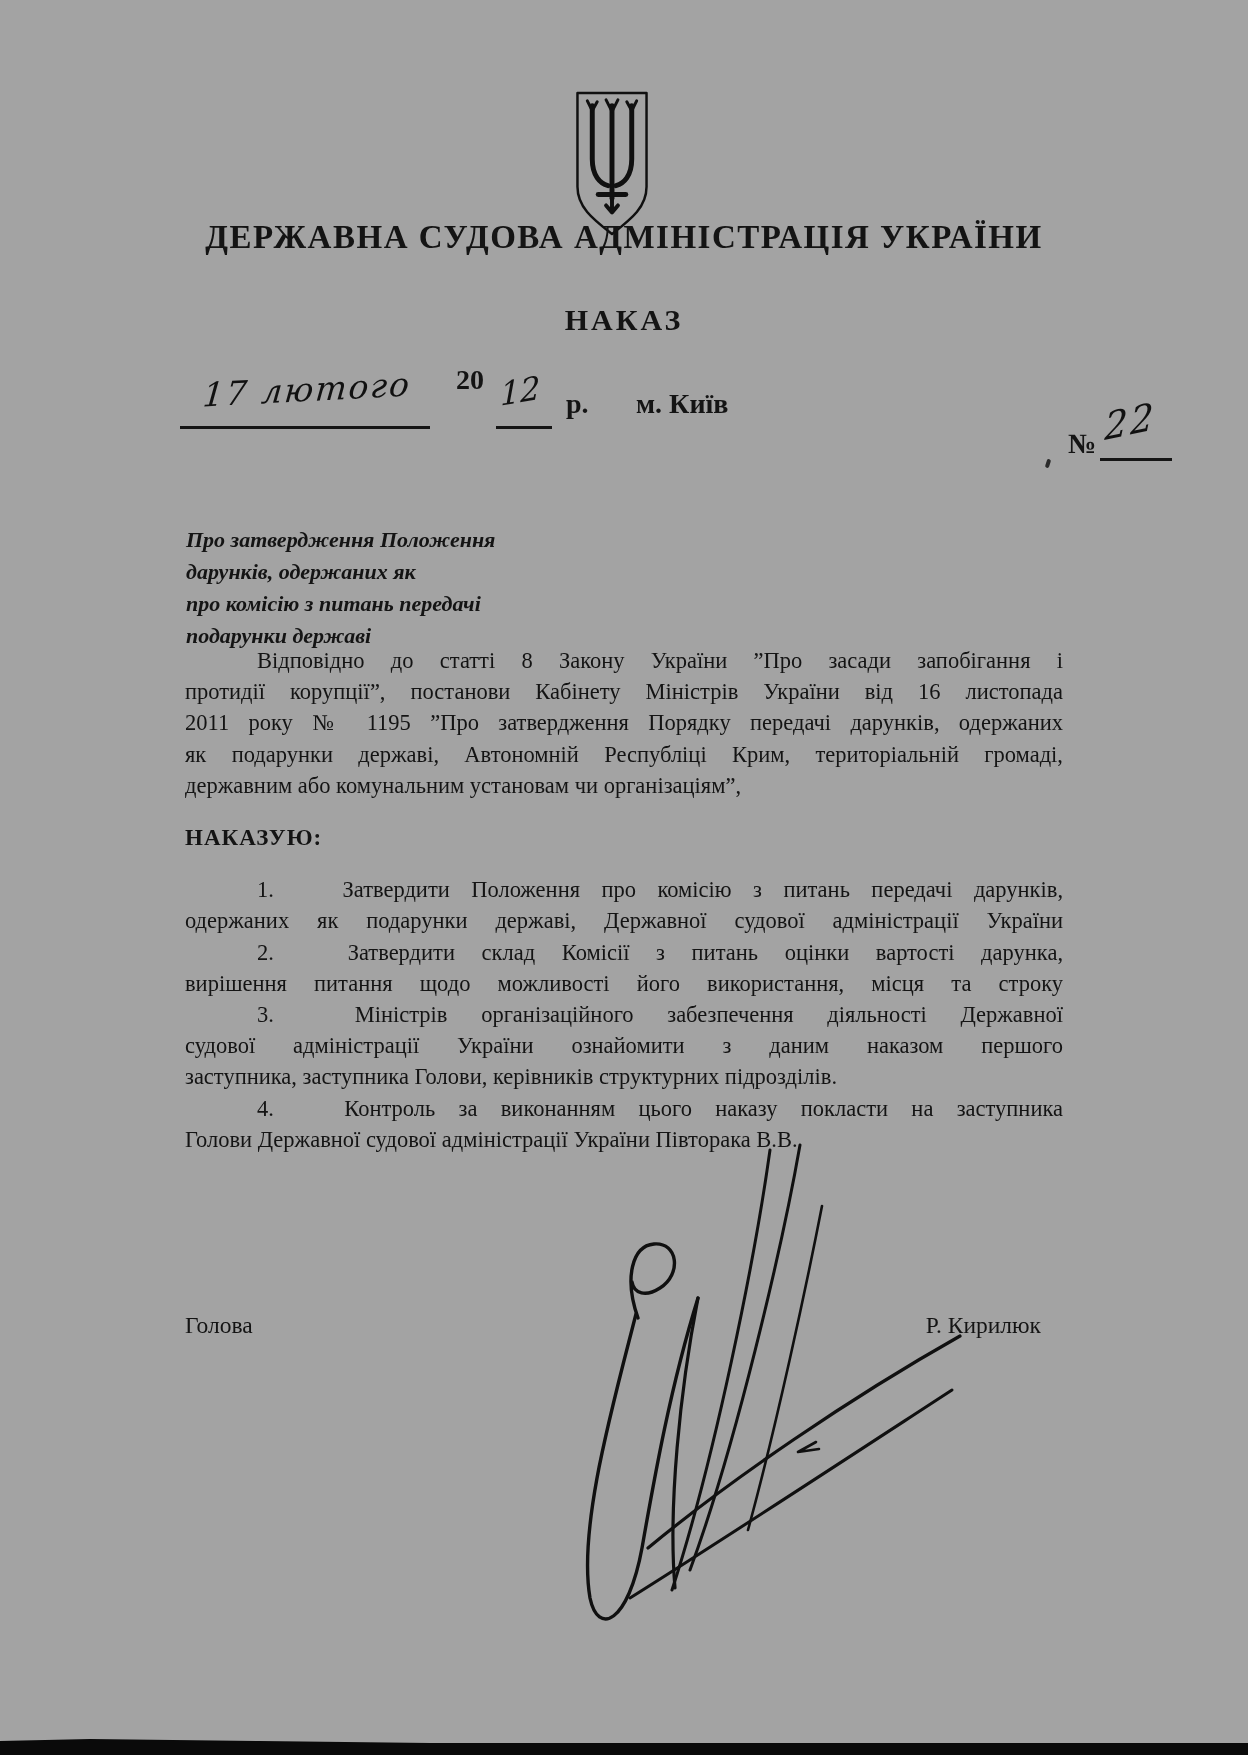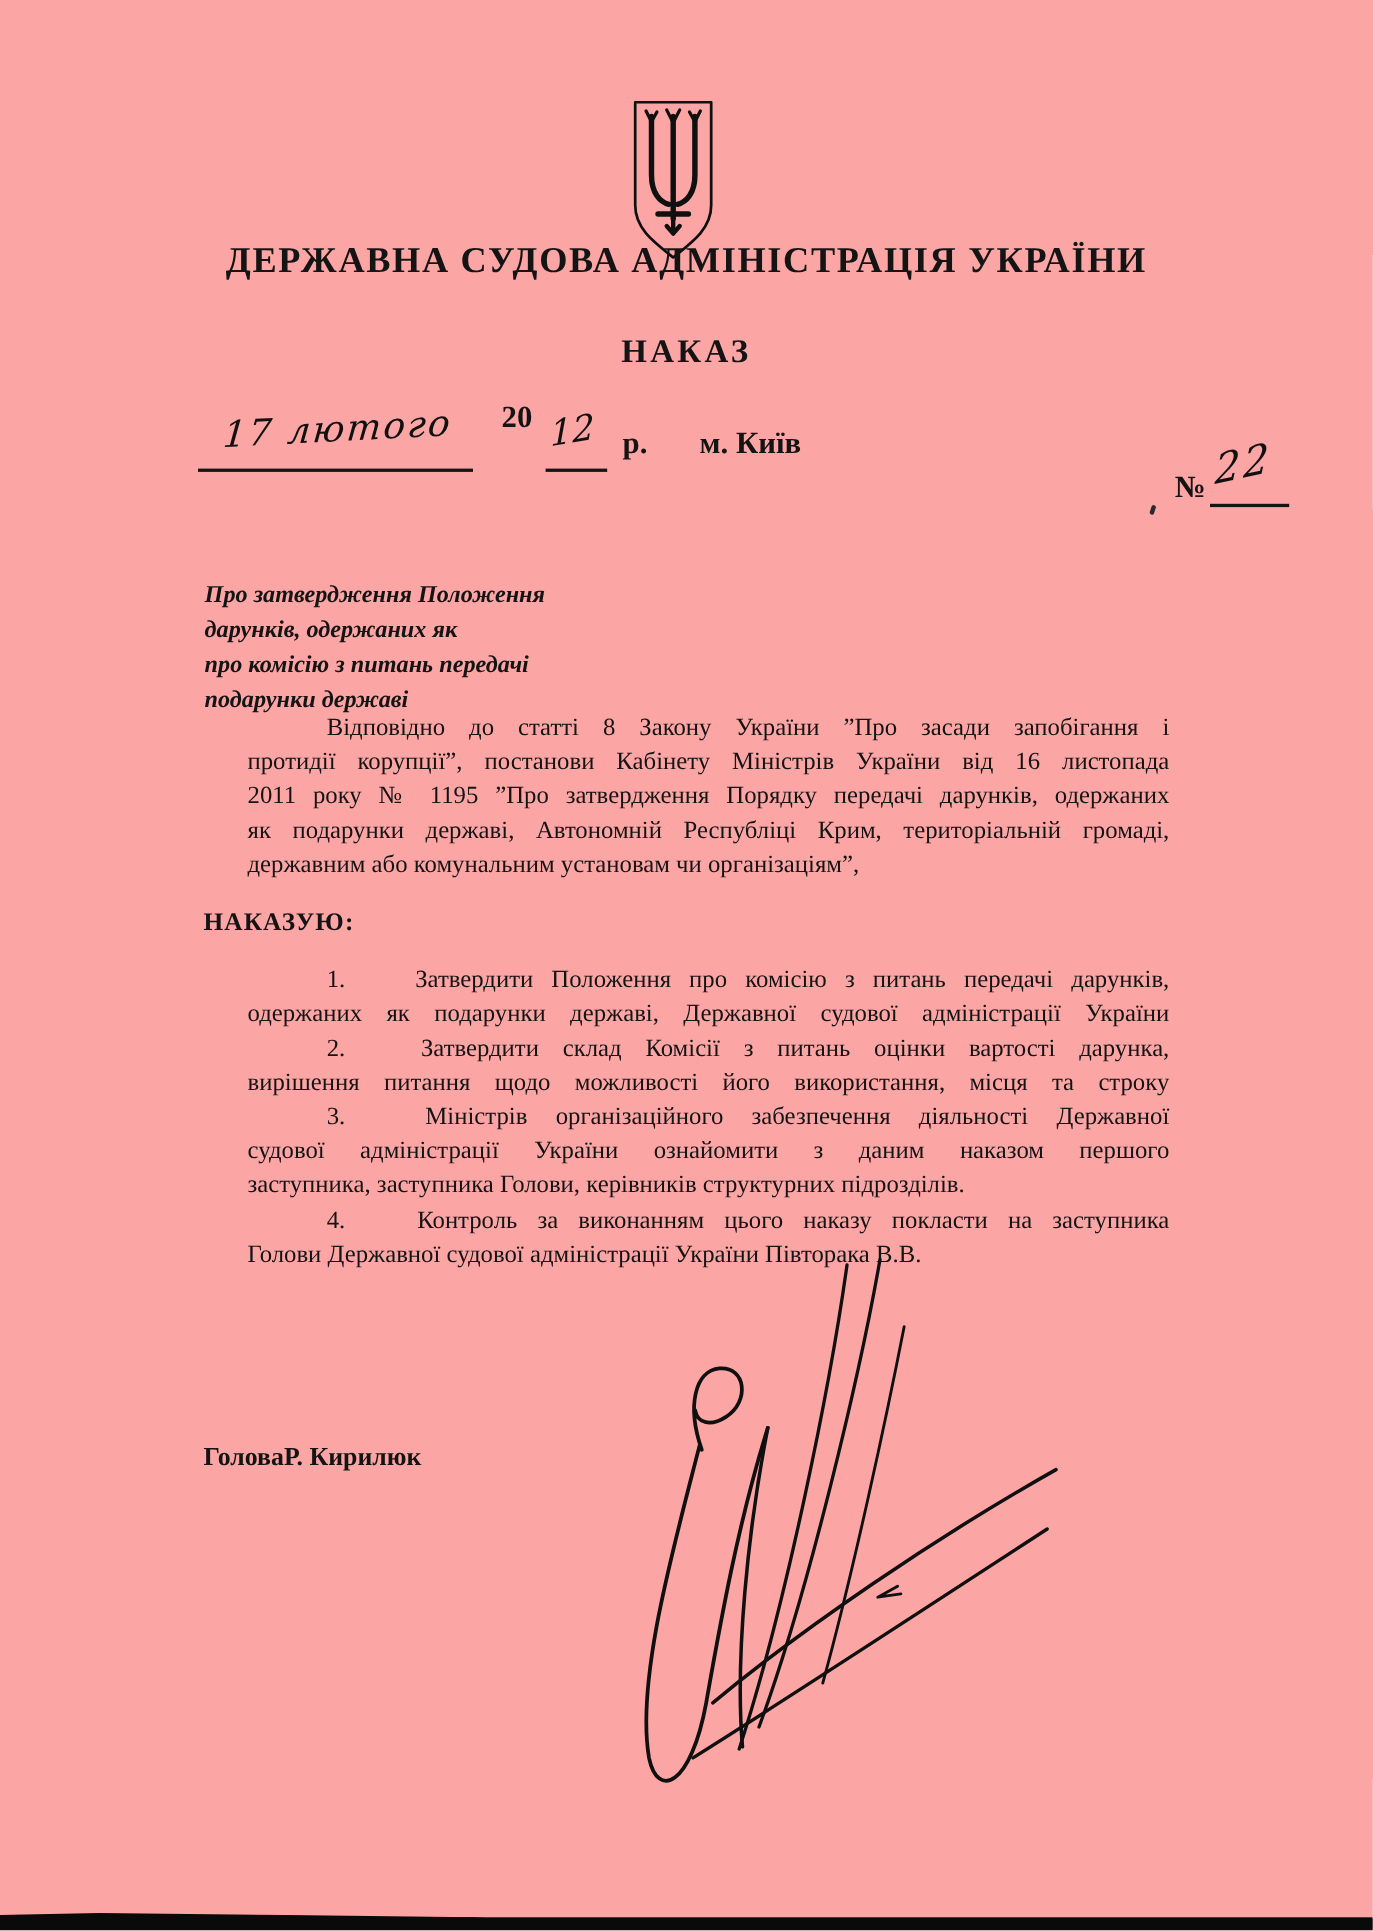--- a/index.html
+++ b/index.html
@@ -1,20 +1,20 @@
 <!DOCTYPE html>
 <html><head>
 <meta charset="utf-8">
 <style>
   html,body { margin:0; padding:0; background:#e8e8e8; }
   .page {
     position:relative;
     width:1248px; height:1755px;
     margin:0 auto;
-    background:#fca5a5;
+    background:#a3a3a3;
     font-family:"Liberation Serif", serif;
     color:#141414;
     overflow:hidden;
   }
   .emblem { position:absolute; left:560px; top:90px; width:104px; height:148px; }
   .org-name {
     position:absolute; top:219px; left:0; width:100%;
     text-align:center; font-weight:bold; font-size:33px; letter-spacing:1.5px;
     white-space:nowrap;
   }
@@ -39,30 +39,30 @@
   .yr-suffix { position:absolute; left:566px; top:388px; }
   .city { position:absolute; left:636px; top:388px; font-weight:bold; font-size:28px; }
   .num-sign { position:absolute; left:1068px; top:428px; font-weight:bold; font-size:28px; }
   .hand-number { position:absolute; left:1104px; top:400px; font-size:37px; letter-spacing:3px; transform:rotate(-12deg) skewX(-14deg); }
   .ul-number { left:1100px; top:458px; width:72px; }
   .subject {
     position:absolute; left:186px; top:524px;
     font-weight:bold; font-style:italic; font-size:22px; line-height:32px;
   }
   .main-col { position:absolute; left:185px; top:645px; width:878px; z-index:1; }
-  .ln { font-size:22.5px; line-height:31.2px;margin-left:40px; }
+  .ln { font-size:22.5px; line-height:31.2px; }
   .jl { text-align:justify; text-align-last:justify; }
   .ll { text-align:left; text-align-last:left; }
   .ind { text-indent:72px; }
   .num { display:inline-block; min-width:64px; text-indent:0; }
   .order-word { margin-top:21px; font-weight:bold; font-size:23px; line-height:31.2px; letter-spacing:1px; }
   .items { margin-top:21px; }
   .sig-row {
-    margin-top:155px; display:flex; 
-    font-weight:bold; font-size:23.5px; line-height:31px; padding-right:22px;
+    margin-top:155px; display:flex; justify-content:space-between;
+    font-weight:normal; font-size:23.5px; line-height:31px; padding-right:22px;
   }
   .signature-svg { position:absolute; left:520px; top:1128px; width:460px; height:520px; z-index:2; }
   .scan-edge { position:absolute; left:0; top:1733px; width:1248px; height:22px; }
   .scan-speck { position:absolute; left:1046px; top:459px; width:4px; height:9px; background:#2a2a2a; transform:rotate(18deg); border-radius:2px; }
   svg .stroke { fill:none; stroke:#101010; stroke-linecap:round; stroke-linejoin:round; }
 </style>
 </head>
 <body>
 
 <div class="page">

